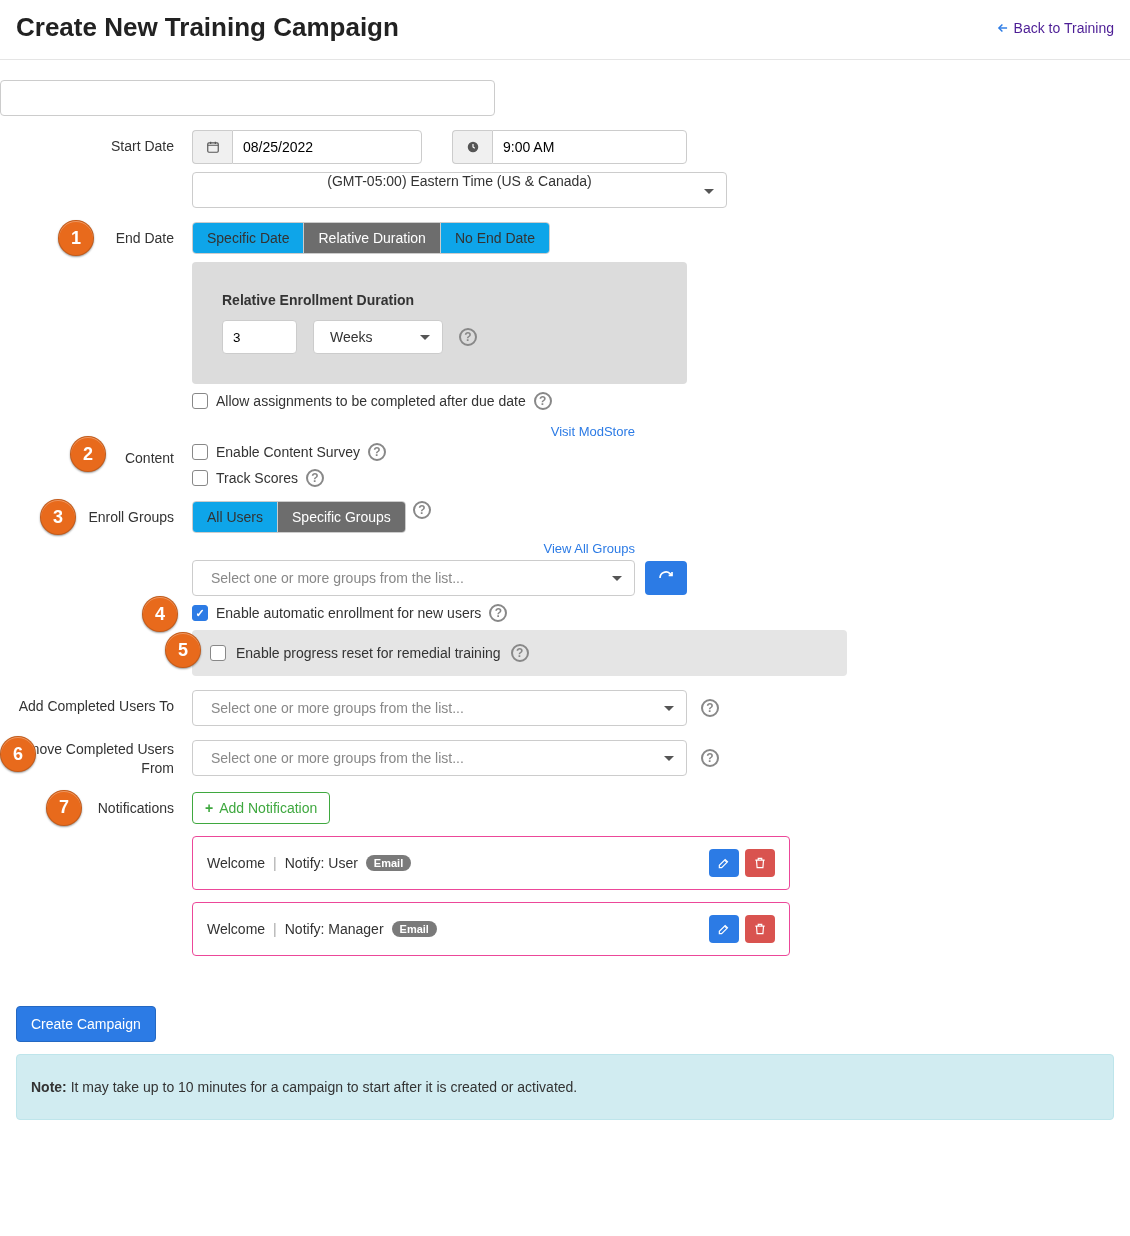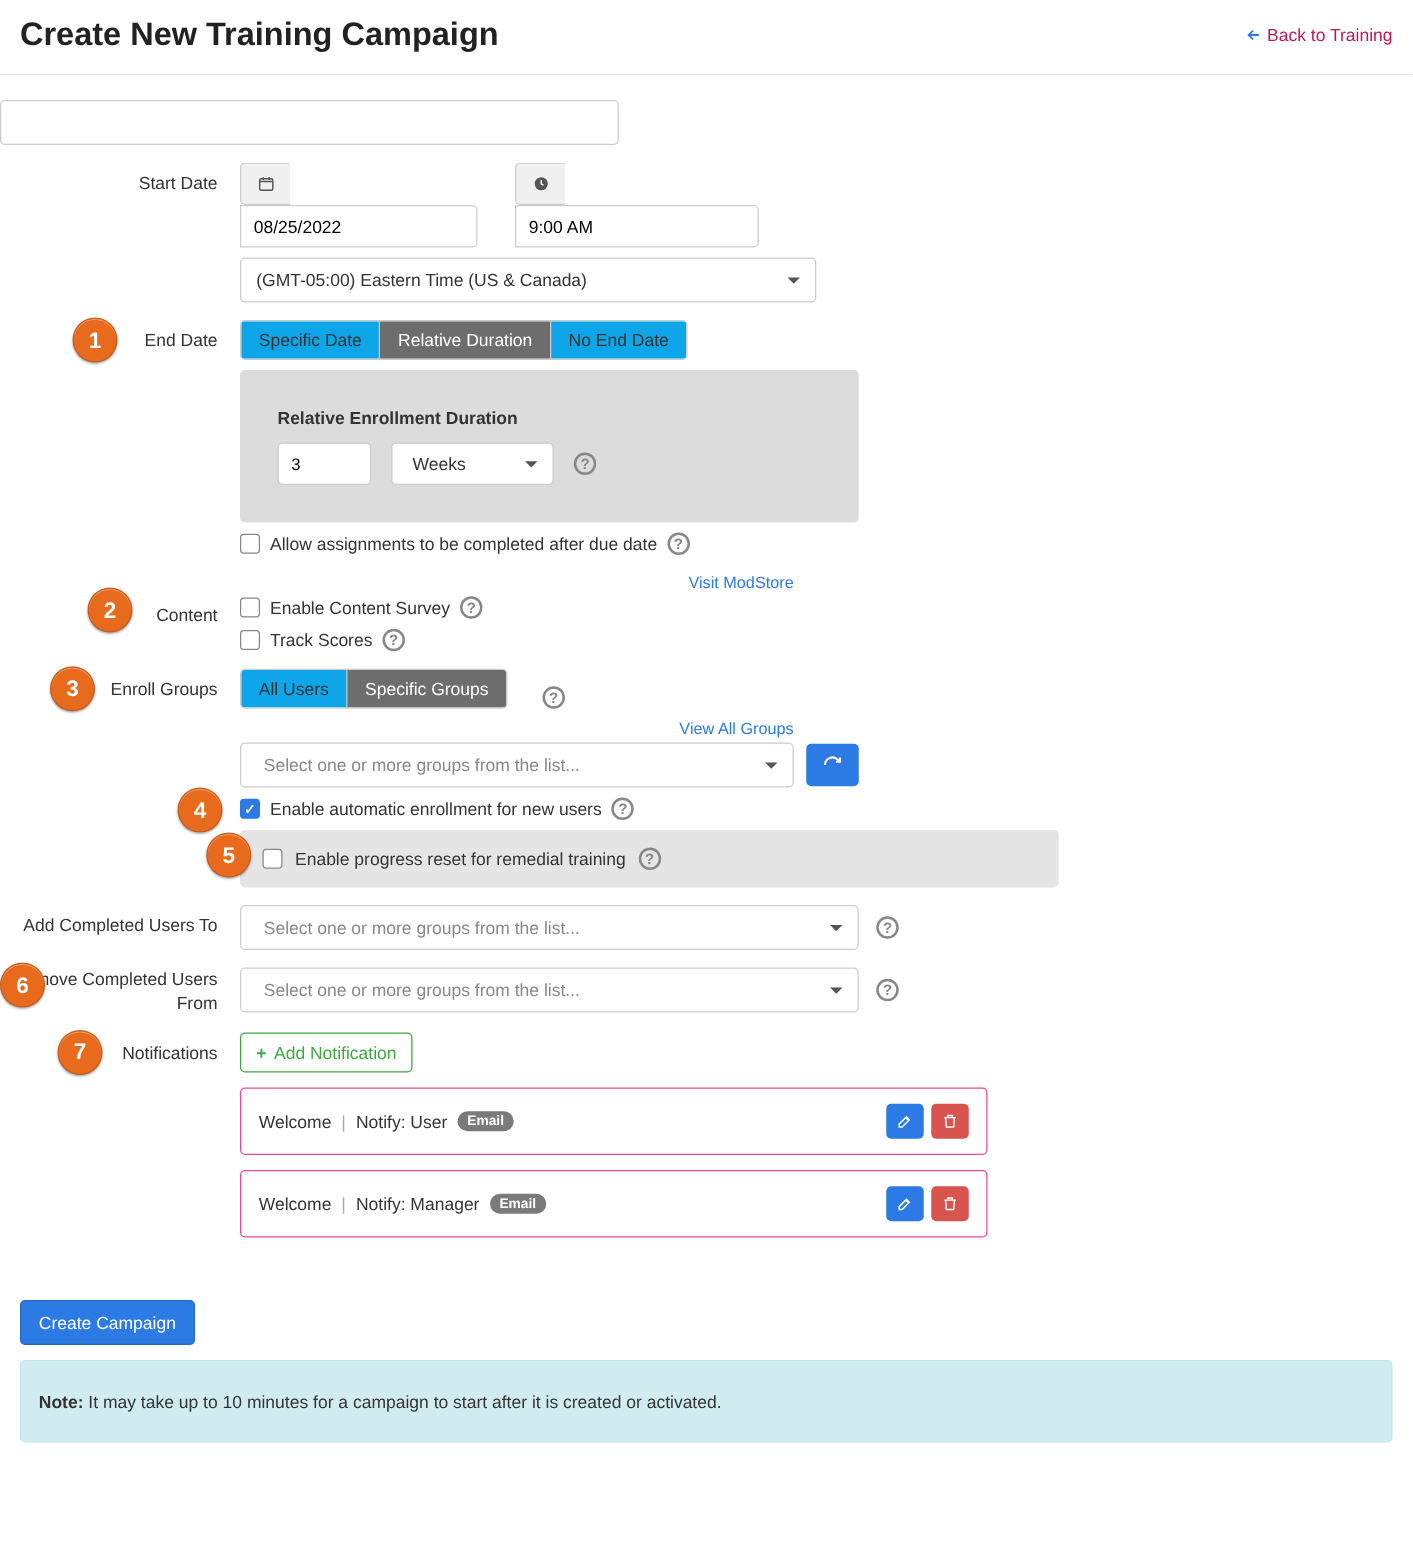--- a/index.html
+++ b/index.html
@@ -19,21 +19,21 @@
     padding: 12px 16px 16px 16px;
     border-bottom: 1px solid #e5e5e5;
   }
   .header h1 {
     margin: 0;
     font-size: 26px;
     font-weight: 700;
     color: #222;
   }
   .back-link {
-    color: #be185d;
+    color: #4c1d95;
     text-decoration: none;
     font-size: 14px;
     display: flex;
     align-items: center;
     gap: 4px;
   }
   .form-area {
     padding: 20px 16px 20px 0;
   }
   .row {
@@ -59,21 +59,20 @@
   .text-input {
     width: 495px;
     height: 36px;
     border: 1px solid #ccc;
     border-radius: 4px;
     padding: 0 10px;
     font-size: 14px;
   }
   .input-group {
     display: flex;
-    flex-direction: column;
   }
   .input-addon {
     width: 40px;
     height: 34px;
     background: #f0f0f0;
     border: 1px solid #ccc;
     border-right: none;
     border-radius: 4px 0 0 4px;
     display: flex;
     align-items: center;
@@ -96,21 +95,21 @@
     border: 1px solid #ccc;
     border-radius: 4px;
     height: 36px;
     display: flex;
     align-items: center;
     padding: 0 12px;
     font-size: 14px;
     background: #fff;
     cursor: pointer;
   }
-  .tz-select { width: 461px; }
+  .tz-select { width: 535px; flex-direction: column; }
   .caret {
     margin-left: auto;
     width: 0; height: 0;
     border-left: 5px solid transparent;
     border-right: 5px solid transparent;
     border-top: 5px solid #555;
   }
   .btn-toggle-group {
     display: inline-flex;
     border: 1px solid #ccc;
@@ -435,21 +434,21 @@
       </div>
     </div>
   </div>
 
   <div class="row">
     <div class="label-col">
       <span class="step-badge" style="left:40px;top:-2px">3</span>
       <span>Enroll Groups</span>
     </div>
     <div class="field-col">
-      <div style="display:flex;align-items:flex-end;gap:28px">
+      <div style="display:flex;align-items:flex-start;gap:7px">
         <div class="btn-toggle-group">
           <button class="btn-toggle">All Users</button>
           <button class="btn-toggle active">Specific Groups</button>
         </div>
         <span class="help-icon">?</span>
       </div>
       <div class="link-row">
           <a href="#" class="link">View All Groups</a>
         </div>
       <div class="content-row">

